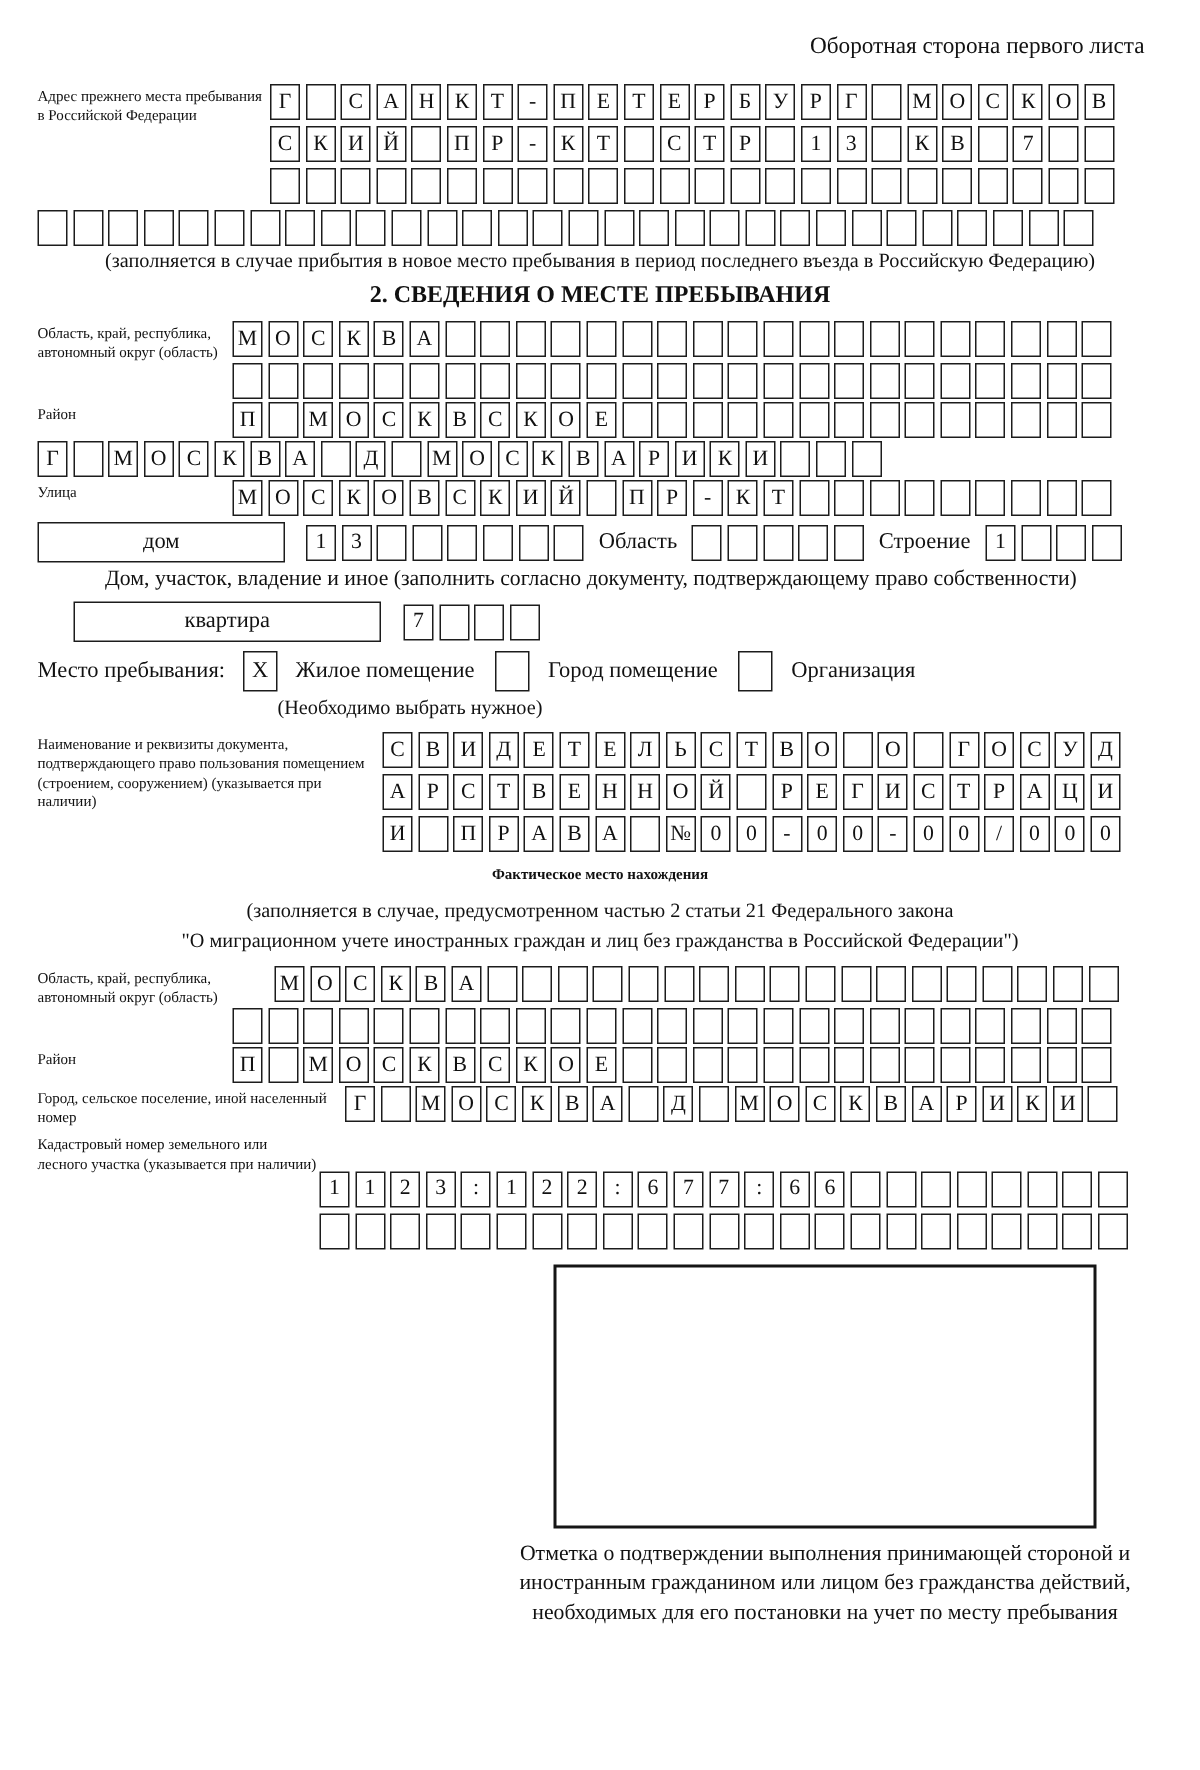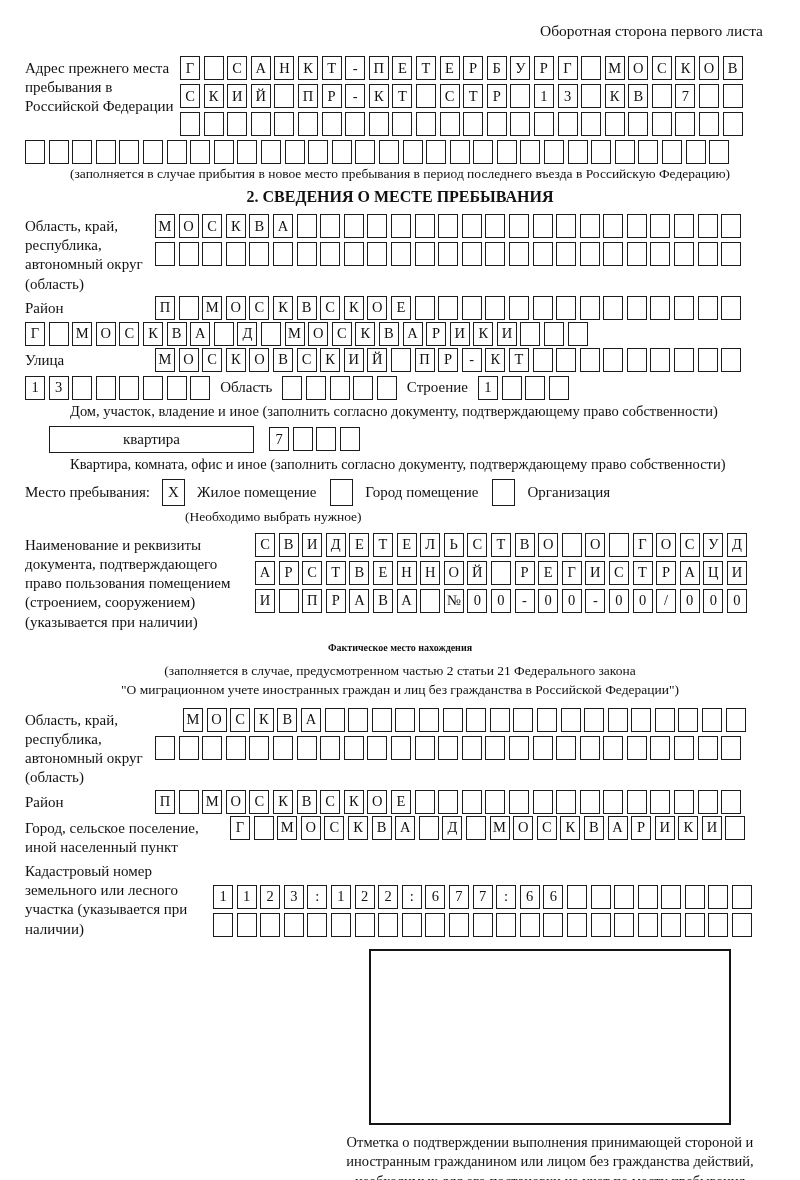--- a/index.html
+++ b/index.html
@@ -2,21 +2,21 @@
 <html><head>
 <meta charset="utf-8">
 <style>
   html,body { margin:0; padding:0; background:#fff; }
   body { width:800px; height:1180px; color:#111; font-family:"Liberation Serif", serif; overflow:hidden; }
   .page { padding:10px 25px 0 25px; width:750px; position:relative; }
 
   .hdr-note { text-align:right; font-size:15.5px; margin:12px 12px 16px 0; }
 
   .frow { display:flex; align-items:flex-start; margin-bottom:2px; }
-  .lbl { font-size:15px; line-height:1.28; flex:none; padding-top:3px; }
+  .lbl { font-size:10px; line-height:1.28; flex:none; padding-top:3px; }
   .lb-addr { width:155px; }
   .lb-sm   { width:130px; }
   .lb-city2{ width:158px; }
   .lb-doc  { width:230px; }
   .lb-cityf{ width:205px; }
   .lb-cad  { width:188px; }
 
   .rows { display:flex; flex-direction:column; gap:4px; }
   .cells { display:flex; gap:3.6px; }
   .cell {
@@ -325,20 +325,21 @@
         <span class="cell"></span>
         <span class="cell"></span>
         <span class="cell"></span>
         <span class="cell"></span>
         <span class="cell"></span>
         <span class="cell"></span>
       </div>
   </div>
 
   <div class="house-row">
+    <div class="label-box box-dom">дом</div>
     <div class="cells">
         <span class="cell">1</span>
         <span class="cell">3</span>
         <span class="cell"></span>
         <span class="cell"></span>
         <span class="cell"></span>
         <span class="cell"></span>
         <span class="cell"></span>
         <span class="cell"></span>
       </div>
@@ -362,21 +363,20 @@
 
   <div class="apt-row">
     <div class="label-box box-kv">квартира</div>
     <div class="cells">
         <span class="cell">7</span>
         <span class="cell"></span>
         <span class="cell"></span>
         <span class="cell"></span>
       </div>
   </div>
-  <div class="note-left">Квартира, комната, офис и иное (заполнить согласно документу, подтверждающему право собственности)</div>
 
   <div class="stay-row">
     <span>Место пребывания:</span>
     <span class="checkbox" style="margin-left:12px;">X</span>
     <span class="gap-s">Жилое помещение</span>
     <span class="checkbox"></span>
     <span class="gap-s">Город помещение</span>
     <span class="checkbox"></span>
     <span class="gap-s">Организация</span>
   </div>
@@ -545,21 +545,21 @@
         <span class="cell"></span>
         <span class="cell"></span>
         <span class="cell"></span>
         <span class="cell"></span>
         <span class="cell"></span>
         <span class="cell"></span>
       </div>
   </div>
 
   <div class="frow">
-    <div class="lbl lb-cityf">Город, сельское поселение, иной населенный пункт</div>
+    <div class="lbl lb-cityf">Город, сельское поселение, иной населенный номер</div>
     <div class="cells">
         <span class="cell">Г</span>
         <span class="cell"></span>
         <span class="cell">М</span>
         <span class="cell">О</span>
         <span class="cell">С</span>
         <span class="cell">К</span>
         <span class="cell">В</span>
         <span class="cell">А</span>
         <span class="cell"></span>

